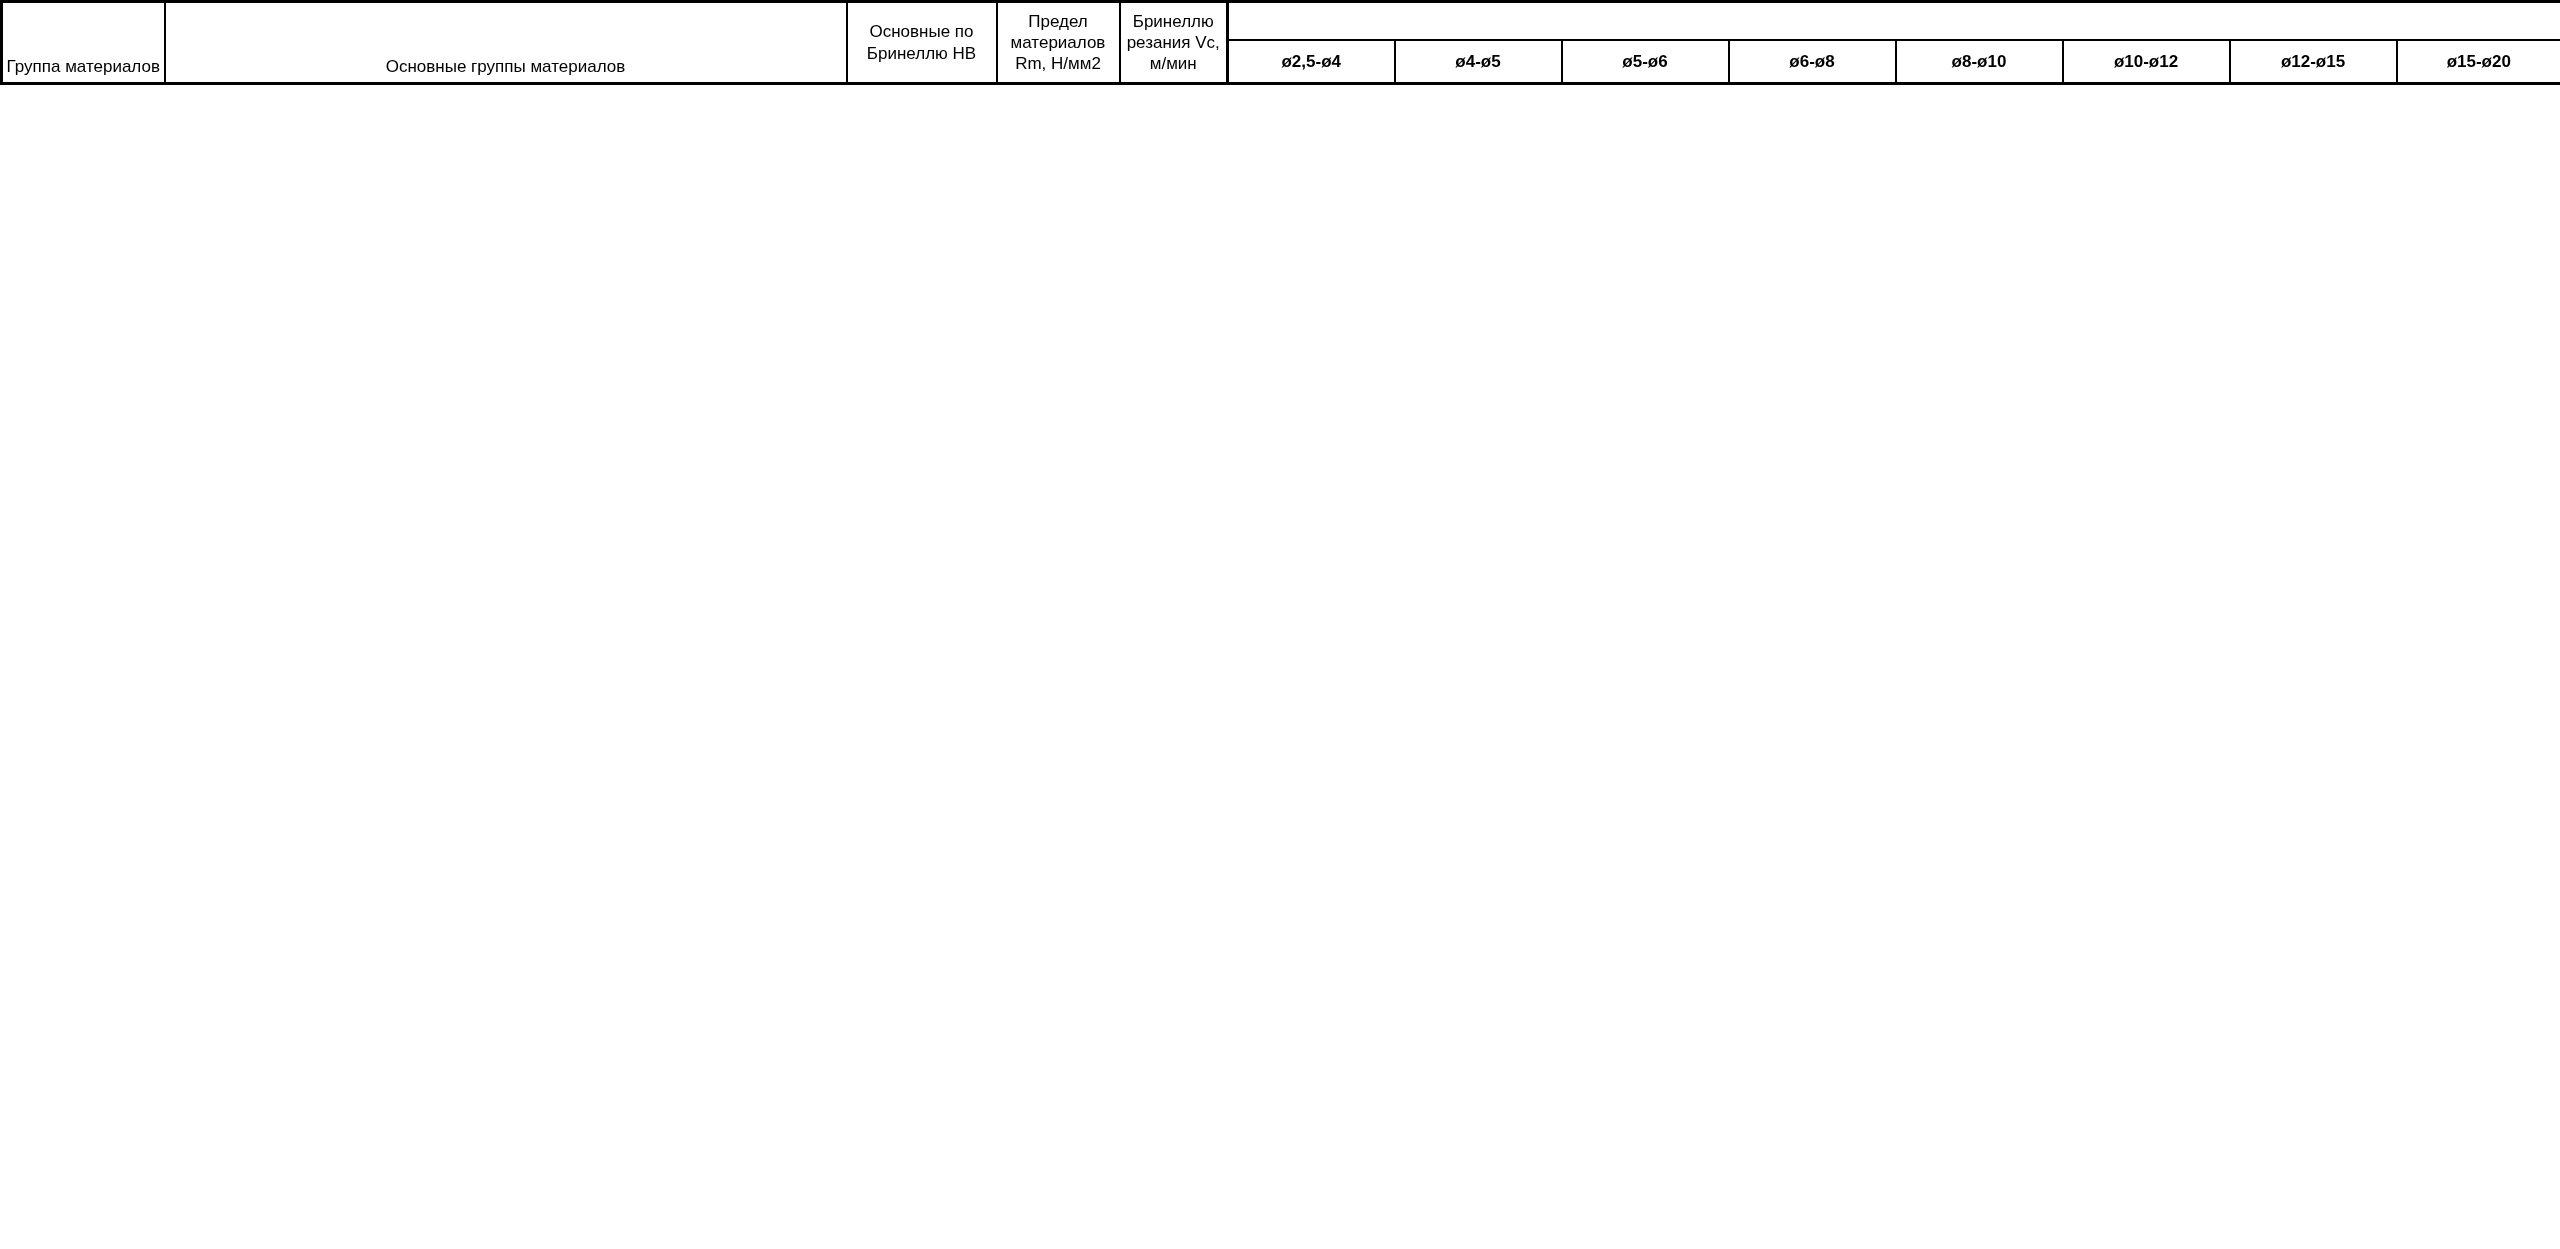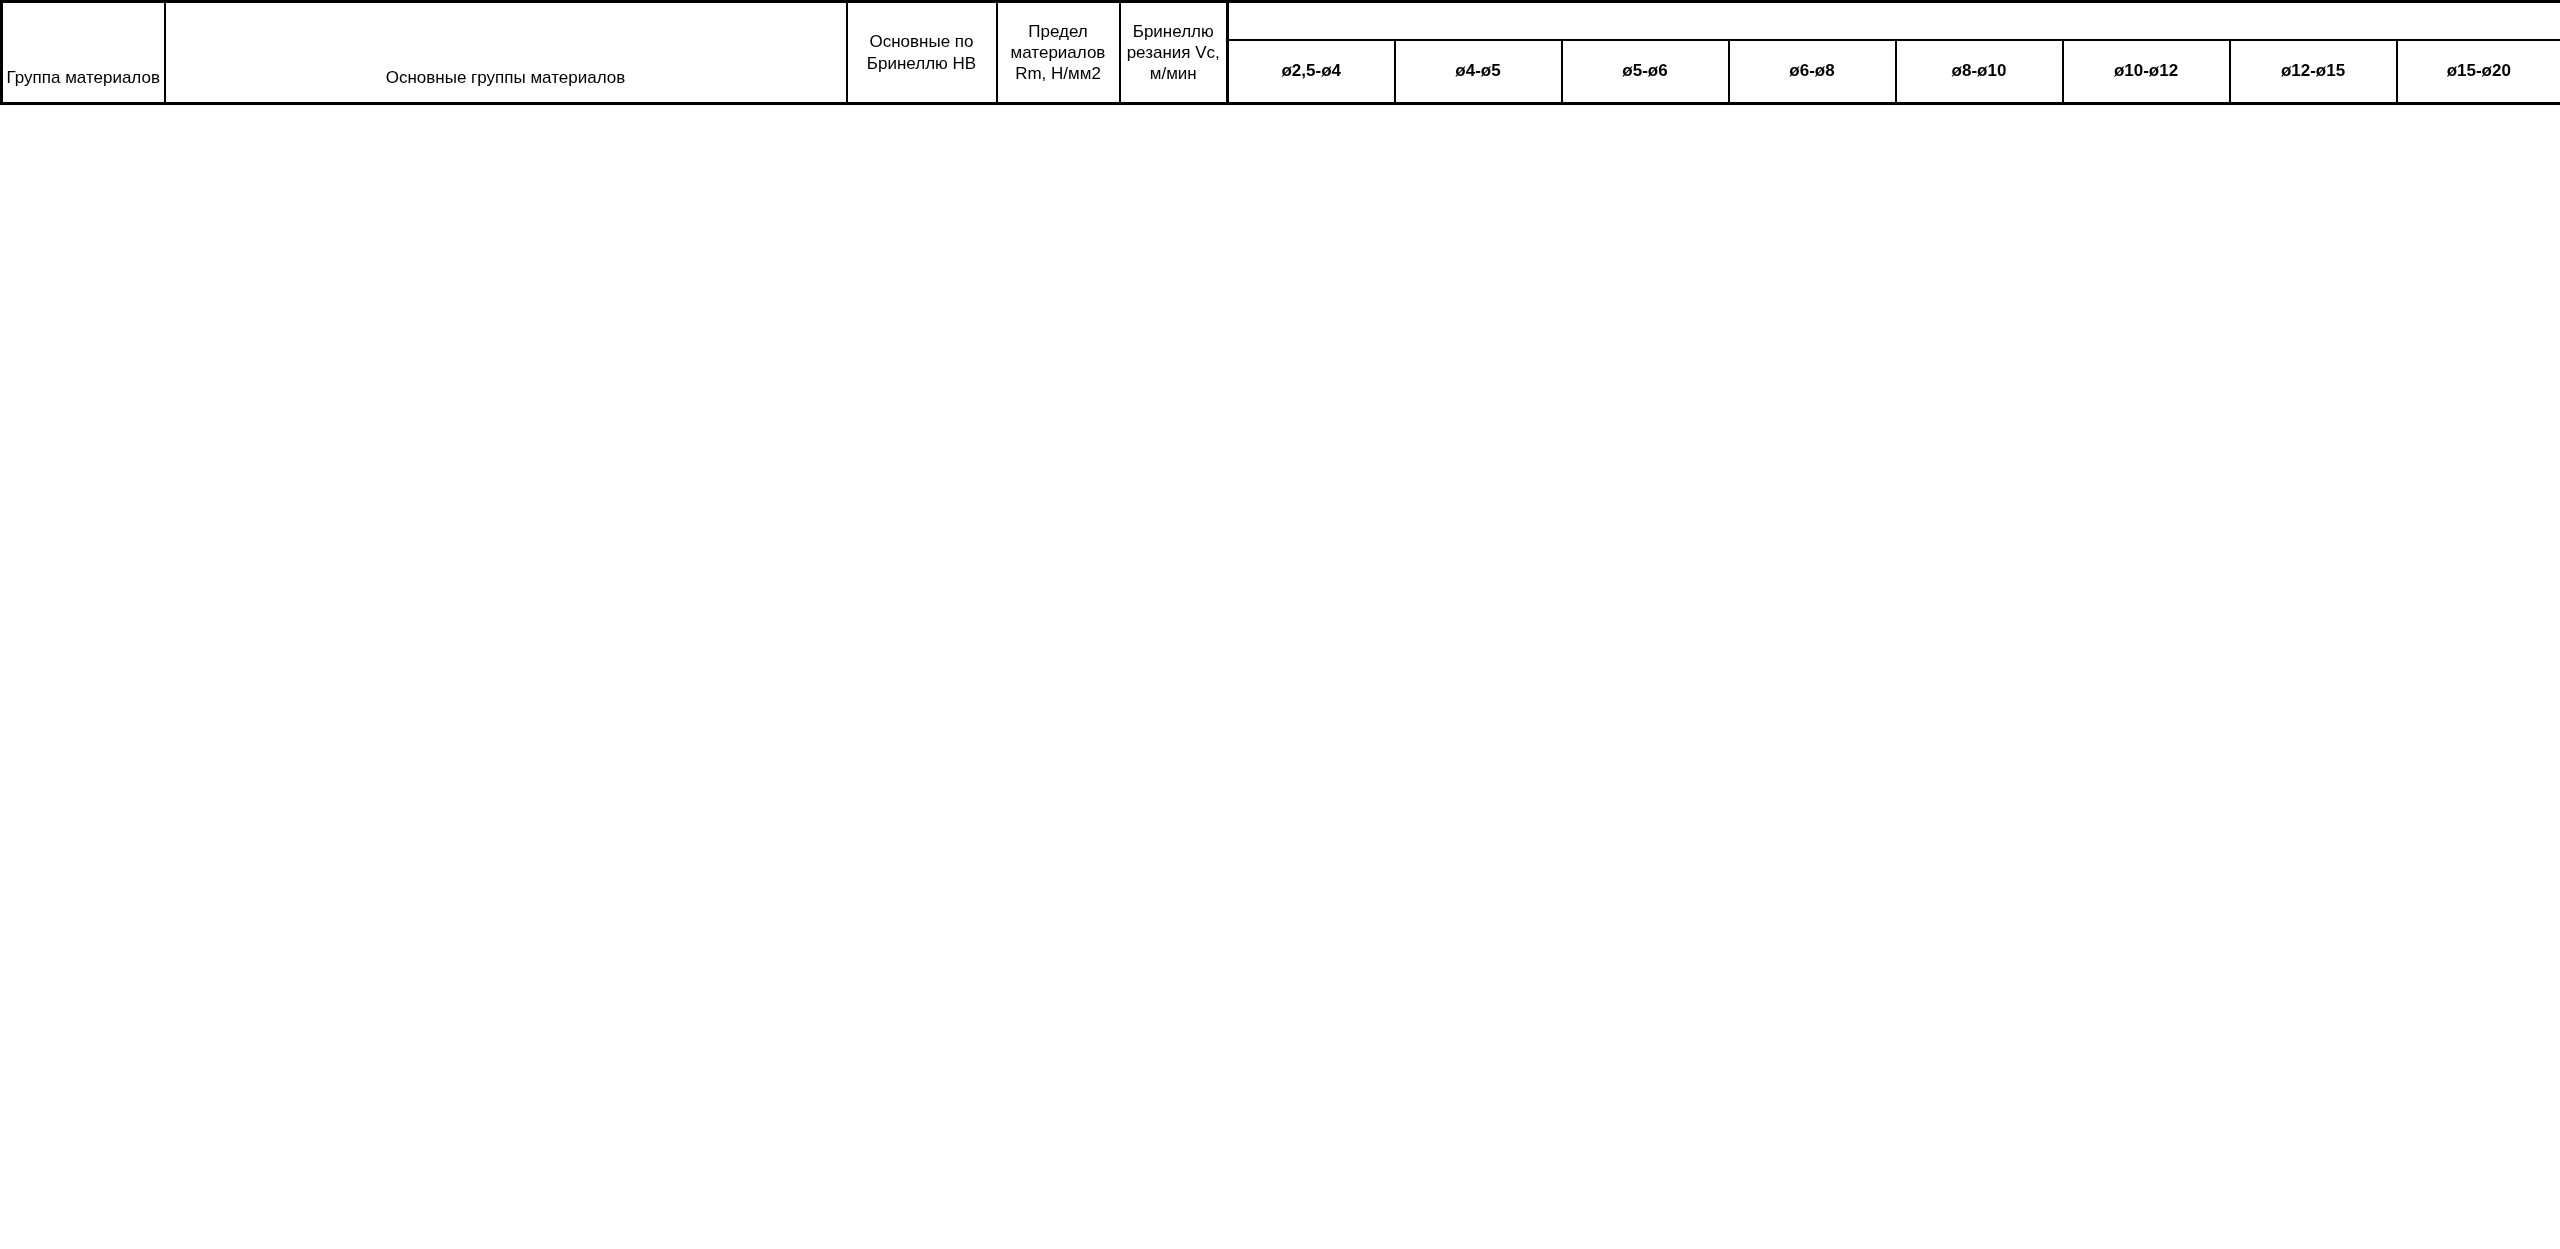--- a/index.html
+++ b/index.html
@@ -6,23 +6,23 @@
   body{font-family:"Liberation Sans", sans-serif;color:#000;}
   table{border-collapse:collapse;table-layout:fixed;width:2558px;border:3px solid #000;margin:0;}
   col.cA{width:163px}col.cB{width:297px}col.cC{width:243px}col.cD{width:142px}
   col.cE{width:150px}col.cF{width:123px}col.cG{width:108px}
   col.cDia{width:167px}col.cDiaLast{width:165px}
   th,td{border:2px solid #000;text-align:center;vertical-align:middle;
         padding:0 2px;font-size:16px;overflow:hidden;white-space:nowrap;
         height:31px;box-sizing:border-box;}
   th{background:#ffffff;font-weight:normal;font-size:17px;line-height:1.25;}
   tr.h1{height:38px;}
-  tr.h2 th{height:64px;border-bottom:4px solid #22c55e;}
+  tr.h2 th{height:44px;border-bottom:2px solid #22c55e;}
   th.tall{border-bottom:3px solid #000;}
-  th.alignB{vertical-align:bottom;padding-bottom:14px;white-space:normal;}
+  th.alignB{vertical-align:bottom;padding-bottom:5px;white-space:normal;}
   th.wrapH{white-space:normal;}
   th.dia{font-weight:bold;}
   .dia-first{border-left:3px solid #000 !important;}
 </style>
 </head>
 <body>
 
 <table data-name="cutting-data-table">
   <colgroup>
     <col class="cA">

